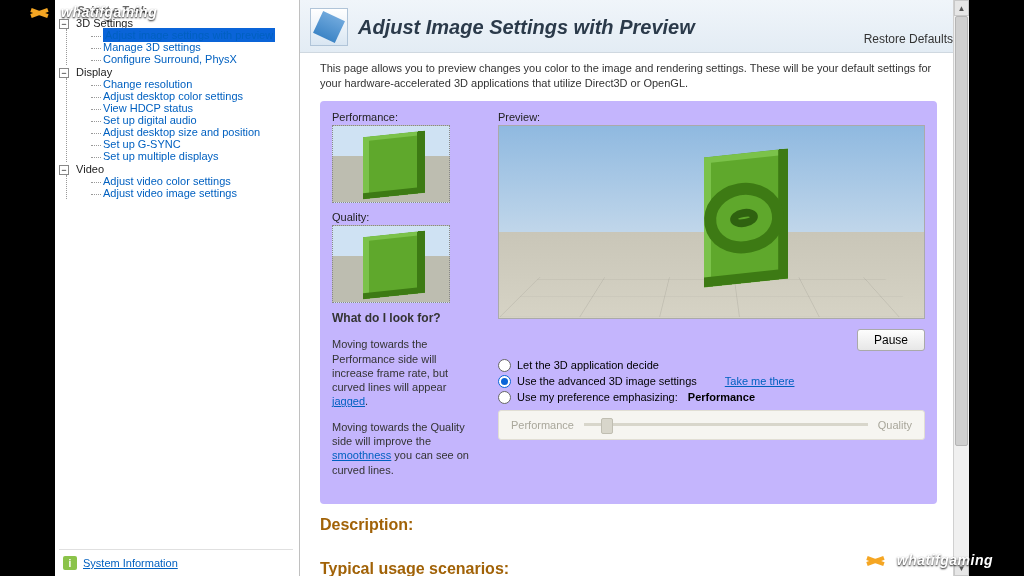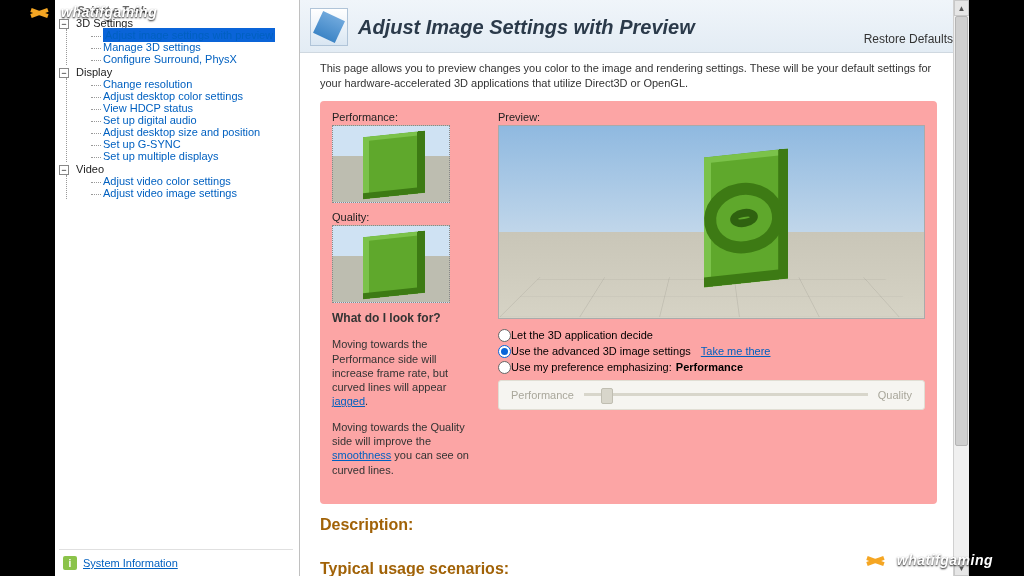--- a/index.html
+++ b/index.html
@@ -129,21 +129,21 @@
     overflow-y: auto;
     flex: 1;
   }
   .intro {
     font-size: 11px;
     color: #333;
     margin-bottom: 10px;
     line-height: 1.35;
   }
   .settings-panel {
-    background: #fca5a5;
+    background: #c4b5fd;
     border-radius: 4px;
     padding: 10px 12px 16px 12px;
     display: flex;
     gap: 18px;
   }
   .left-col { width: 148px; font-size: 11px; }
   .thumb-label { font-size: 11px; color: #222; margin-bottom: 2px; }
   .thumb {
     width: 118px; height: 78px;
     border: 1px dotted #888;
@@ -206,32 +206,32 @@
   .btn {
     background: linear-gradient(#fdfdfd,#e7e7e7);
     border: 1px solid #a9a9a9;
     border-radius: 3px;
     padding: 3px 16px;
     font-size: 12px;
     cursor: pointer;
   }
   .radio-row {
     display: flex; 
-    font-size: 11px; margin: 3px 0; 
+    font-size: 11px; margin: 3px 0; gap: 6px;
   }
   .radio {
     width: 13px; height: 13px; border: 1.5px solid #666; border-radius: 50%;
     display: inline-flex; align-items:center; justify-content:center;
     background:#fff;
   }
   .radio.sel { border-color:#0a64d8; }
   .radio.sel::after {
     content:""; width:7px; height:7px; border-radius:50%; background:#0a64d8;
   }
-  .radio-row .inline-link { color:#0060c0; text-decoration: underline; margin-left: 10px; cursor:pointer;}
+  .radio-row .inline-link { color:#0060c0; text-decoration: underline; margin-left: 22px; cursor:pointer;}
   .pref-value { font-weight: bold; margin-left: 4px; }
   .slider-area {
     background:#f6f5f1; border:1px solid #e1ded4; border-radius:3px;
     padding: 8px 12px; margin-top: 6px;
     display:flex; align-items:center; gap:10px;
     color:#a9a79b; font-size:11px;
   }
   .slider-track { flex:1; height:3px; background:#d8d6cb; position:relative; }
   .slider-track::after {
     content:""; position:absolute; left:6%; top:-5px; width:10px; height:14px;
@@ -365,20 +365,23 @@
 
         <div class="right-col">
           <div class="thumb-label">Preview:</div>
           <div class="preview">
             <div class="ground-grid"></div>
             <div class="big-logo">
               <div class="slab"></div>
               <div class="eye"></div>
             </div>
           </div>
+          <div class="pause-row">
+            <button class="btn">Pause</button>
+          </div>
 
           <div class="radio-row">
             <span class="radio"></span>
             <span>Let the 3D application decide</span>
           </div>
           <div class="radio-row">
             <span class="radio sel"></span>
             <span>Use the advanced 3D image settings</span>
             <a class="inline-link">Take me there</a>
           </div>

